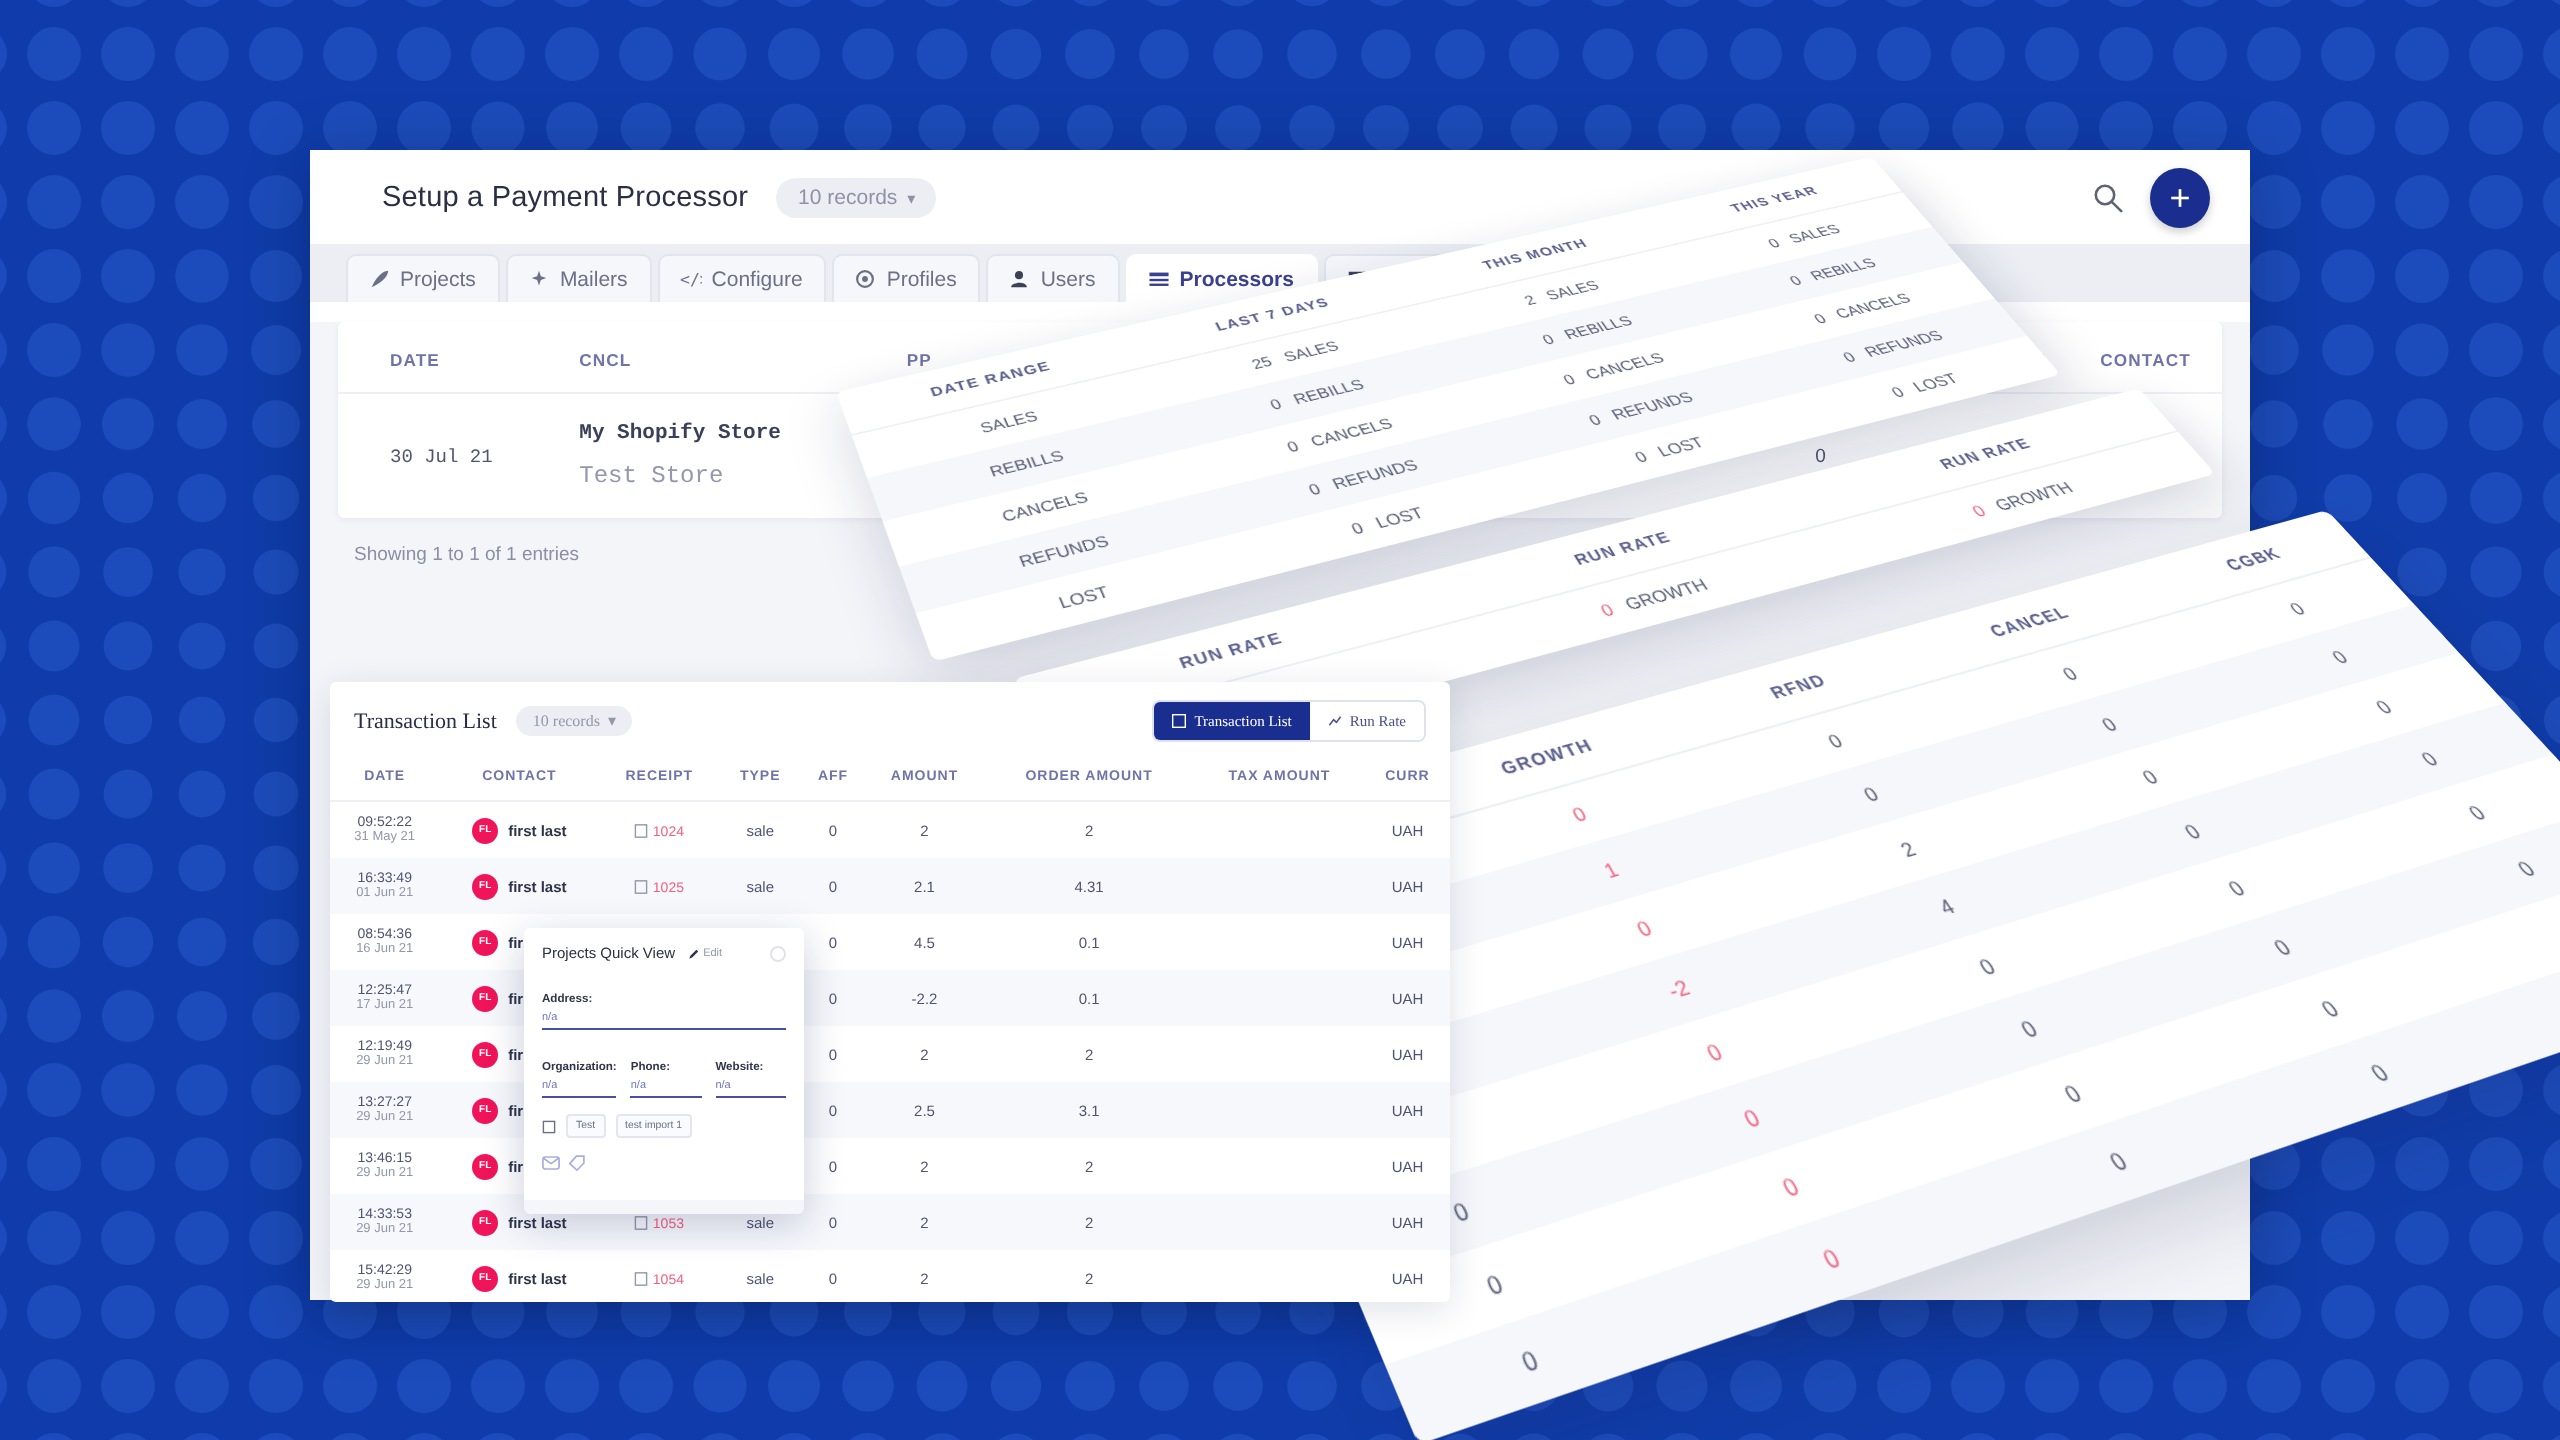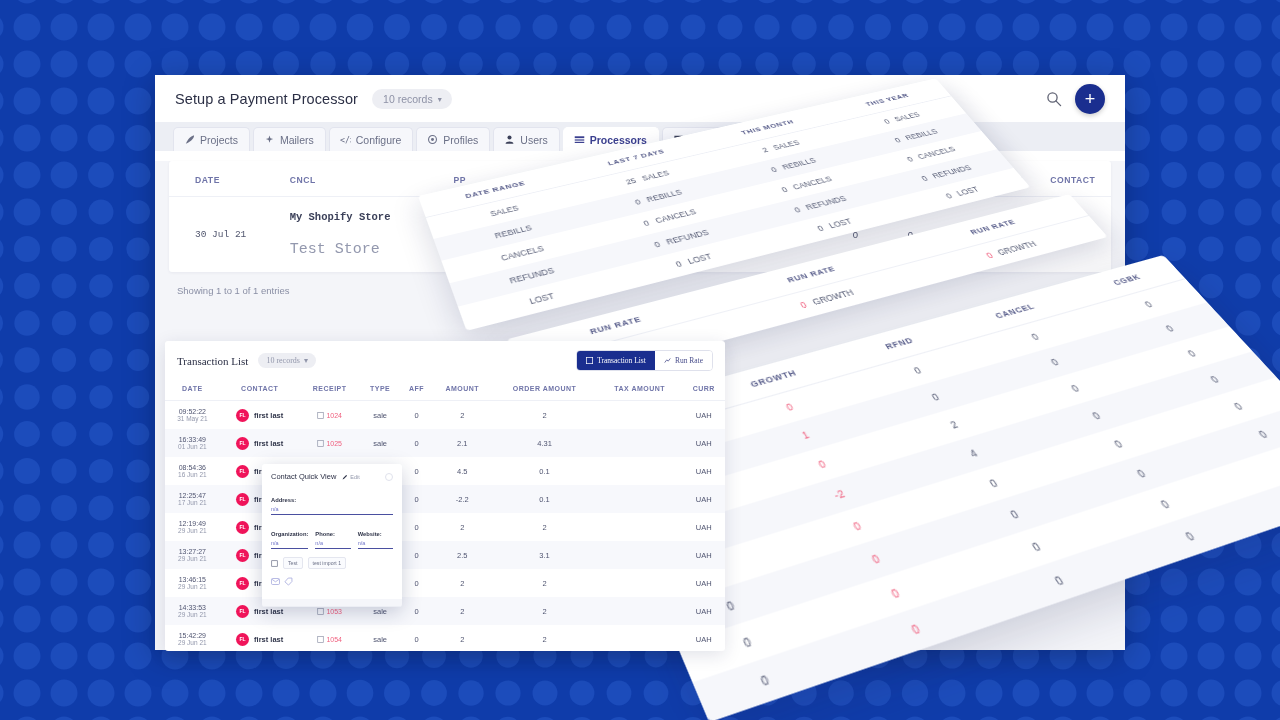--- a/index.html
+++ b/index.html
@@ -17,21 +17,21 @@
   #window {
     position: absolute; left: 155px; top: 75px;
     width: 970px; height: 575px;
     background: #ffffff;
     overflow: hidden; z-index: 5;
     box-shadow: 0 6px 30px rgba(0,0,0,.25);
   }
   
   .app-header {
     height: 47px; background:#fff; display:flex; align-items:center;
-    padding: 0 20px 0 20px; position:relative;
+    padding: 0 20px 0 20px; position:relative;margin-left:16px;
   }
   .app-title { font-size: 14.5px; color:#2b2f45; font-weight:400; letter-spacing:.1px;}
   .records-pill {
     margin-left: 14px; background:#edeef3; color:#8e92a6; border-radius:12px;
     font-size:10.5px; padding:4px 10px 4px 11px; display:flex; align-items:center; gap:5px;
   }
   .records-pill .chev { font-size:8px; position:relative; top:1px;}
   .hdr-right { margin-left:auto; display:flex; align-items:center; gap:13px;}
   .search-ic { width:16px;height:16px;opacity:.75;}
   .plus-btn {
@@ -62,21 +62,21 @@
   
   .ptable { width:100%; border-collapse:collapse; }
   .ptable th {
     font-size:8.6px; color:#6f74a8; font-weight:bold; letter-spacing:.55px;
     padding:14px 4px 11px 4px; border-bottom:1px solid #eef0f6; 
   }
   .ptable th.l { text-align:left; }
   .ptable td { padding:14px 4px; font-size:9.5px; color:#51566e; text-align:center; vertical-align:middle;}
   .ptable td.l { text-align:left;font-family:Liberation Mono, monospace; }
   .nm-main { font-size:10.5px; color:#3b4059; font-weight:bold; }
-  .nm-sub  { font-size:15px; color:#9398ae; margin-top:18px;}
+  .nm-sub  { font-size:12px; color:#9398ae; margin-top:8px;}
   .info-l1 { font-size:9.5px; color:#3b4059; font-weight:bold; display:flex; align-items:center; gap:4px;}
   .redact { display:inline-block; width:130px; height:9px; background:#e3e5ec; border-radius:1px;}
   .info-l2 { font-size:9.5px; color:#3b4059; font-weight:bold; margin-top:3px;}
   .info-l2 span { font-weight:400; color:#7d8299;}
   .g  { color:#4bcf83; } .r { color:#f0607f; }
   .kebab { color:#4a4f6b; font-size:13px; letter-spacing:0; line-height:4px;}
   .showing { font-size:9.5px; color:#8a8fa5; padding:13px 0 0 22px;}
   .shopify-ic { width:17px;height:19px;}
 
   
@@ -1365,21 +1365,21 @@
         </tr>
       </tbody>
   </table>
 </div>
 
 <div class="dateline">18-07-2021</div>
 
 <div id="quickview">
   <div class="qv-top">
     <div class="qv-title-row">
-      <span class="qv-title">Contact Quick View</span>
+      <span class="qv-title">Projects Quick View</span>
       <span class="qv-edit">
         <svg width="6" height="6" viewBox="0 0 10 10">
           <path d="M1 9 L2 6.5 L7 1.5 L8.5 3 L3.5 8 Z" fill="#2f3449"></path>
         </svg>
         <span>Edit</span>
       </span>
       <span class="qv-x"></span>
     </div>
     <div class="qv-field">
       <span class="qv-lab">Address:</span>

